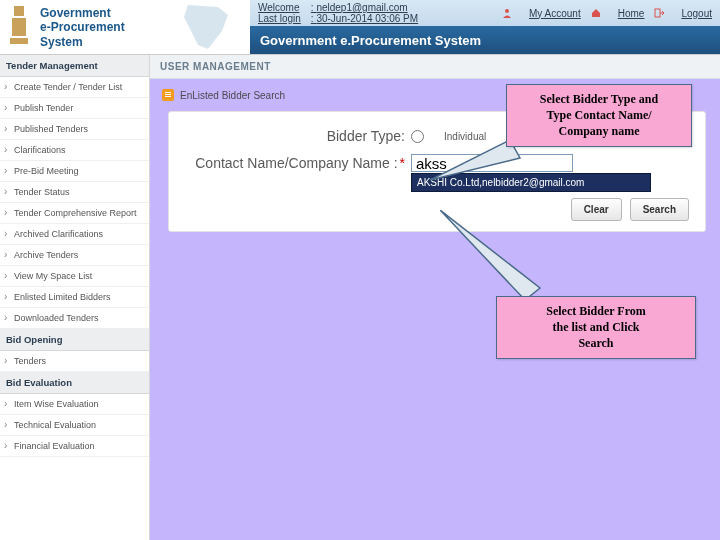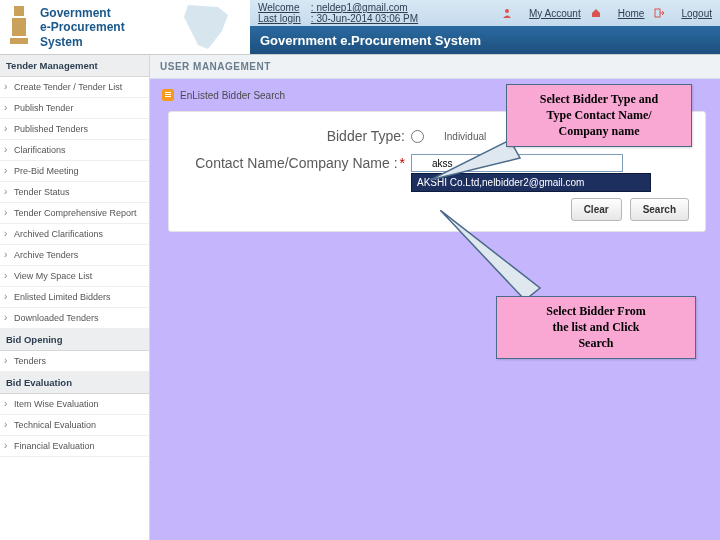--- a/index.html
+++ b/index.html
@@ -35,21 +35,21 @@
   .crumb .ico-doc { width: 12px; height: 12px; background: #f29b1e; border-radius: 2px; position: relative; }
   .crumb .ico-doc::after { content:""; position:absolute; width:6px; height:1px; background:#fff; left:3px; top:3px; box-shadow:0 2px 0 #fff,0 4px 0 #fff; }
 
   .panel { background: #fff; margin: 0 14px 10px 18px; border: 1px solid #e3e3e3; border-radius: 3px; padding: 16px 16px 10px 16px; position: relative; min-height: 110px; }
   .row { display: flex; align-items: center; margin-bottom: 10px; gap: 6px; }
   .row .lbl { width: 220px; text-align: right; color: #5a5a5a; font-size: 14px; }
   .row .req { color: #c00; margin-left: 2px; }
   .radio { display: inline-flex; align-items: center; gap: 20px; margin-right: 14px; color: #5a5a5a; }
   .radio input { margin: 0; }
   .textwrap { position: relative; }
-  .textwrap input { width: 212px; height: 18px; border: 1px solid #7f9db9; padding: 1px 20px; font-size: 10px; }
+  .textwrap input { width: 162px; height: 18px; border: 1px solid #7f9db9; padding: 1px 4px; font-size: 15px; }
   .suggest { position: absolute; left: 0; top: 19px; width: 240px; background: #1d2f5f; color: #fff; border: 1px solid #0d1a3a; font-size: 10px; padding: 3px 5px; z-index: 5; }
   .btns { display: flex; justify-content: flex-end; gap: 8px; margin-top: 26px; }
   .btn { background: linear-gradient(#fefefe,#e6e6e6); border: 1px solid #b7b7b7; border-radius: 3px; padding: 5px 12px; font-size: 10px; font-weight: bold; color: #333; cursor: pointer; }
 
   
   .callout { position: absolute; background: #f9a8d4; border: 1.5px solid #4a6a8a; padding: 6px 25px; font-family: "Times New Roman", serif; font-size: 12px; font-weight: bold; color: #000; text-align: center; line-height: 1.35; z-index: 20; box-shadow: 1px 1px 2px rgba(0,0,0,.15); }
   .callout.c1 { left: 506px; top: 84px; width: 186px; }
   .callout.c2 { left: 496px; top: 296px; width: 200px; }
   .callout-tail { position: absolute; z-index: 15; }
 </style>

